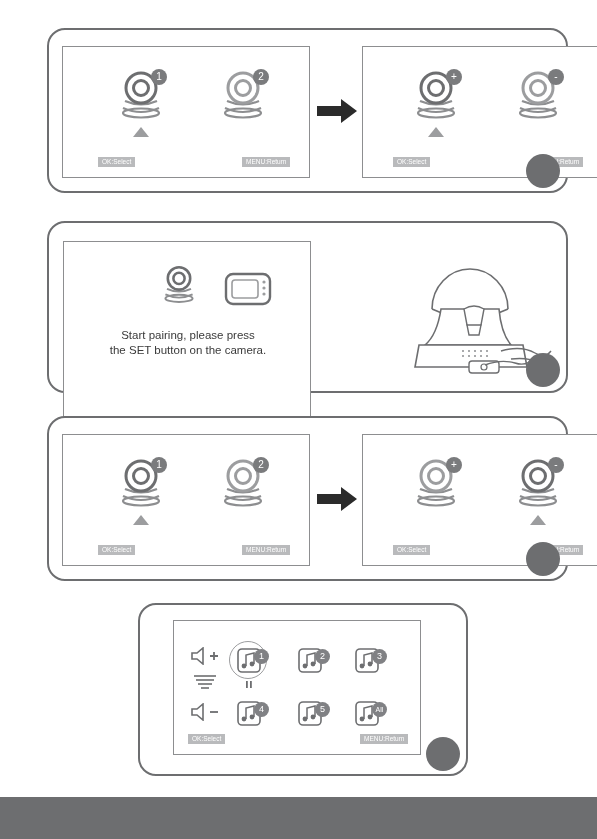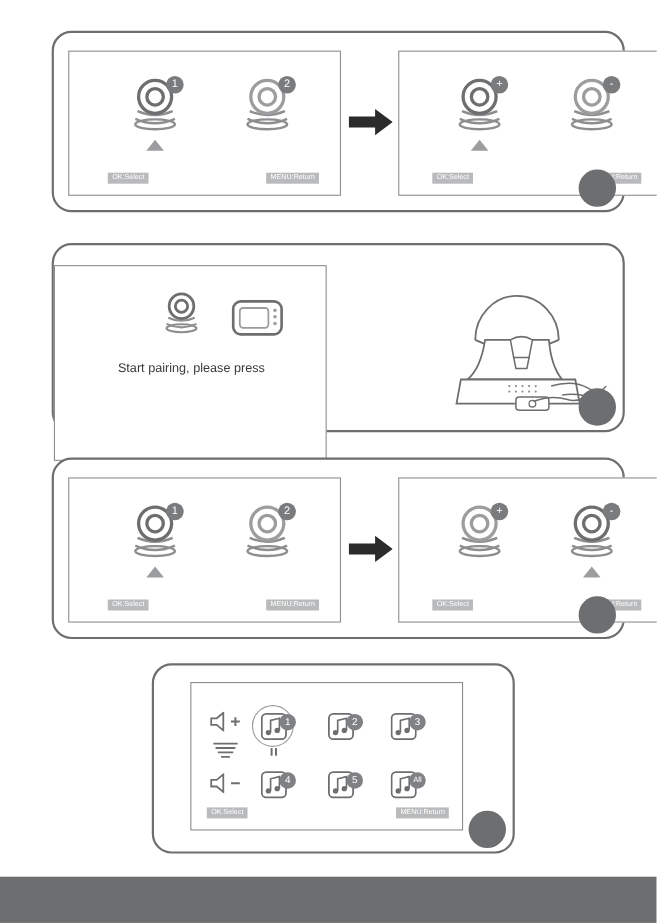--- a/index.html
+++ b/index.html
@@ -164,21 +164,21 @@
 
     <div class="tag" style="left:30px;top:110px;">OK:Select</div>
     <div class="tag" style="left:172px;top:110px;">MENU:Return</div>
   </div>
 
   <div class="corner-dot" style="left:477px;top:124px;"></div>
 </div>
 
 <div class="panel" style="left:47px;top:221px;width:521px;height:172px;">
 
-  <div class="screen" style="left:0;top:18px;width:248px;height:178px;">
+  <div class="screen" style="left:14px;top:18px;width:248px;height:178px;">
 
     <div class="cam" style="left:95px;top:22px;">
       <svg width="40" height="40" viewBox="0 0 50 50">
         <ellipse cx="25" cy="43" rx="17" ry="4.5" fill="none" stroke="#8d8e90" stroke-width="2.4"></ellipse>
         <path d="M8 38 q17 8 34 0" fill="none" stroke="#8d8e90" stroke-width="2.4"></path>
         <path d="M10 31 q15 7 30 0" fill="none" stroke="#8d8e90" stroke-width="2.4"></path>
         <circle cx="25" cy="18" r="14" fill="none" stroke="#6d6e70" stroke-width="3.2"></circle>
         <circle cx="25" cy="18" r="7" fill="none" stroke="#6d6e70" stroke-width="3.2"></circle>
       </svg>
     </div>
@@ -187,20 +187,21 @@
       <svg width="48" height="34" viewBox="0 0 48 34">
         <rect x="2" y="2" width="44" height="30" rx="7" ry="7" fill="none" stroke="#6d6e70" stroke-width="2.4"></rect>
         <rect x="8" y="8" width="26" height="18" rx="3" ry="3" fill="none" stroke="#9c9d9f" stroke-width="1.6"></rect>
         <circle cx="40" cy="10" r="1.6" fill="#9c9d9f"></circle>
         <circle cx="40" cy="16" r="1.6" fill="#9c9d9f"></circle>
         <circle cx="40" cy="22" r="1.6" fill="#9c9d9f"></circle>
       </svg>
     </div>
 
     <div class="caption" style="left:0;top:86px;width:248px;">Start pairing, please  press</div>
+    <div class="caption" style="left:0;top:101px;width:248px;">the SET button on the camera.</div>
   </div>
 
   <div class="cam" style="left:340px;top:8px;">
     <svg width="170" height="155" viewBox="0 0 170 155">
 
       <path d="M43 78 a38 40 0 1 1 76 0" fill="#ffffff" stroke="#6d6e70" stroke-width="1.6"></path>
       <path d="M43 78 q38 18 76 0" fill="none" stroke="#6d6e70" stroke-width="1.6"></path>
 
       <path d="M52 78 q-4 26 -16 36 l86 0 q-10 -12 -12 -36 z" fill="#ffffff" stroke="#6d6e70" stroke-width="1.6"></path>
 

